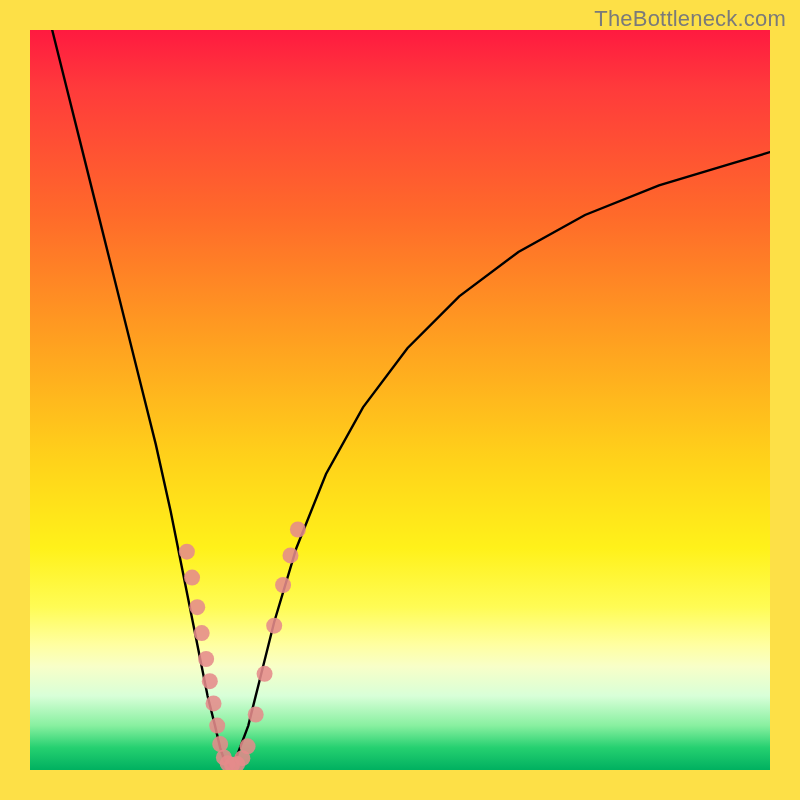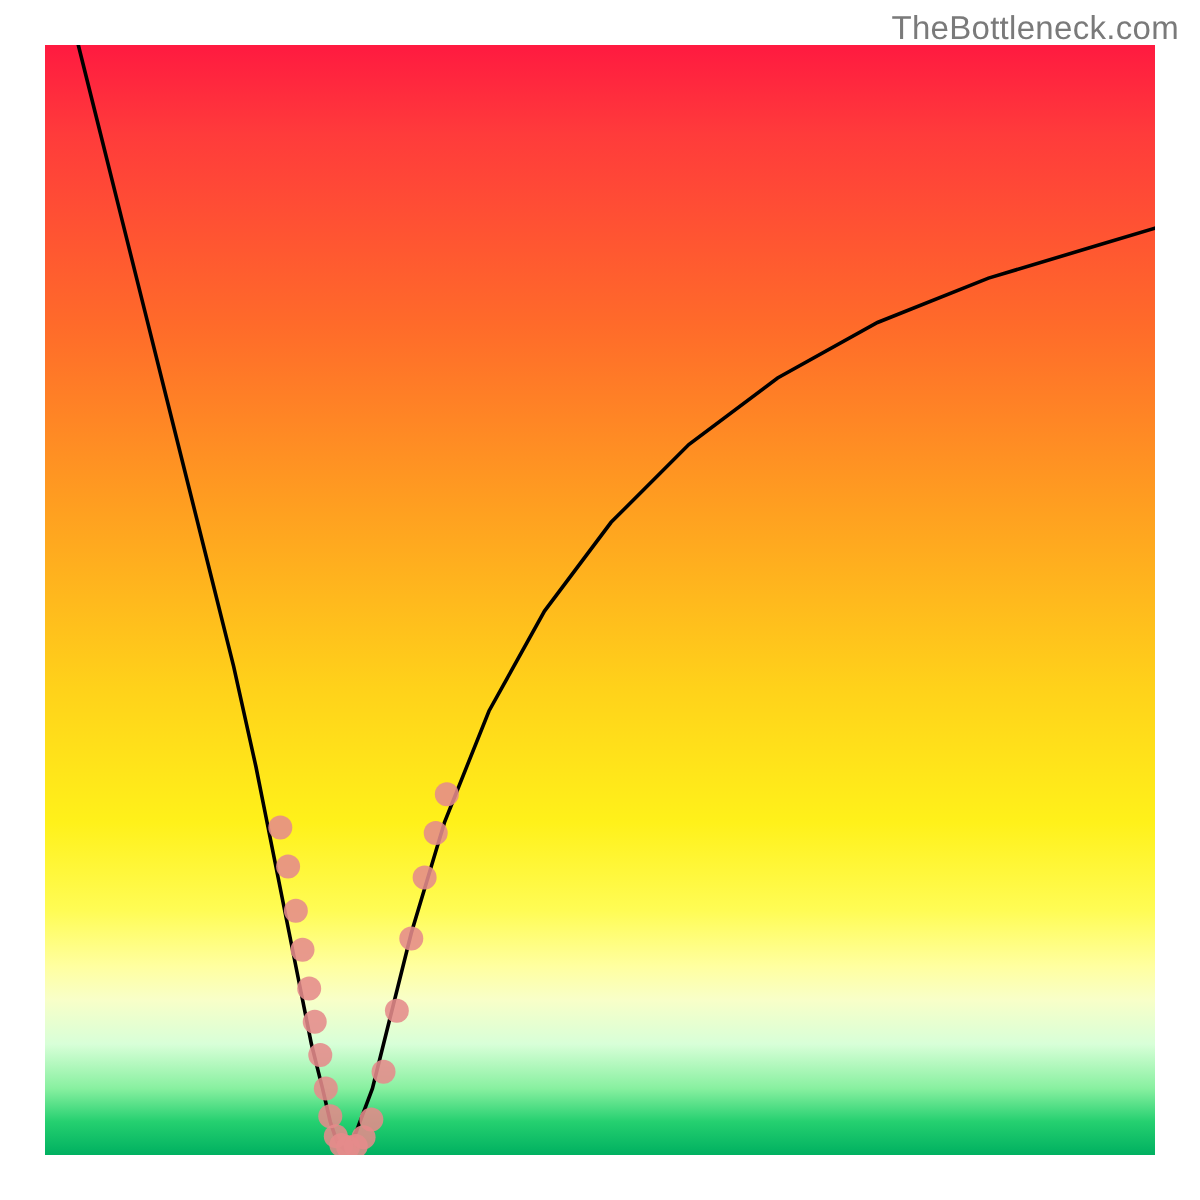--- a/index.html
+++ b/index.html
@@ -7,21 +7,21 @@
     padding: 0;
     width: 800px;
     height: 800px;
     overflow: hidden;
     background: #000;
     font-family: Arial, Helvetica, sans-serif;
   }
   .frame {
     position: absolute;
     inset: 0;
-    background: #ffffff;
+    background: #fde047;
   }
   .plot-area {
     position: absolute;
     left: 30px;
     top: 30px;
     width: 740px;
     height: 740px;
     background: linear-gradient(to bottom,
       #ff1a40 0%,
       #ff3b3b 8%,

